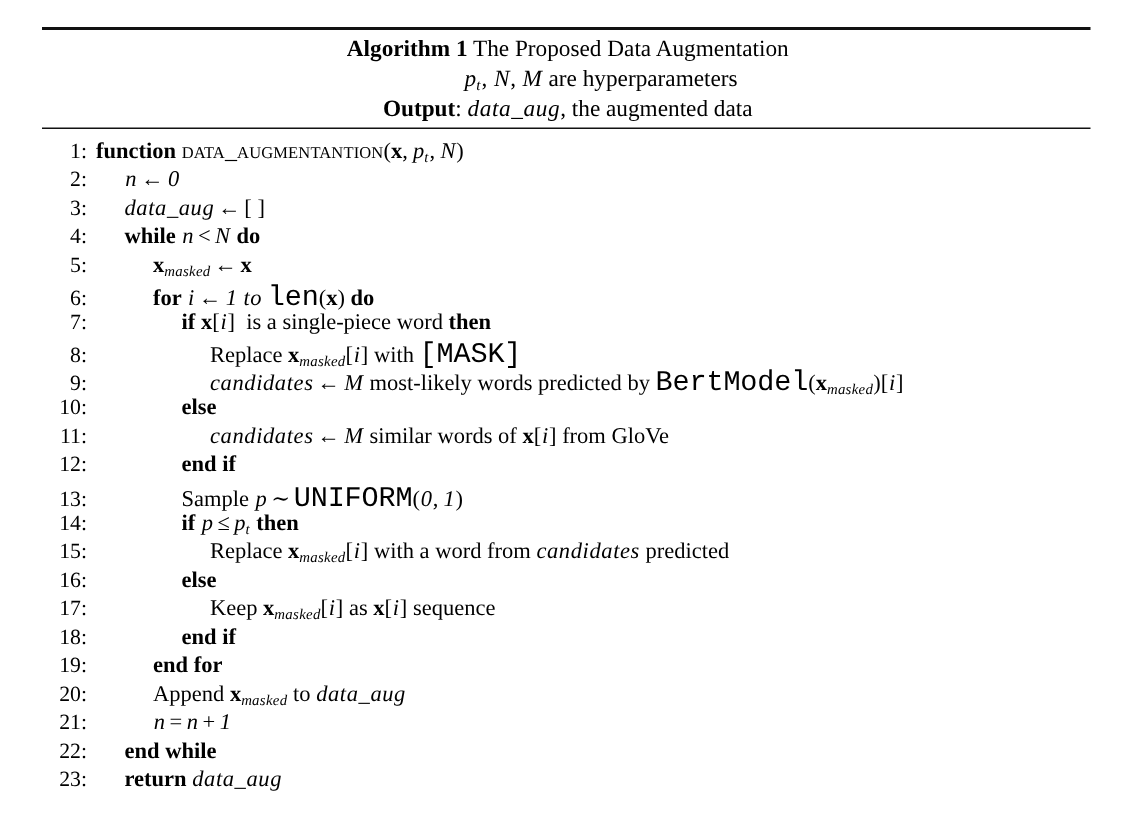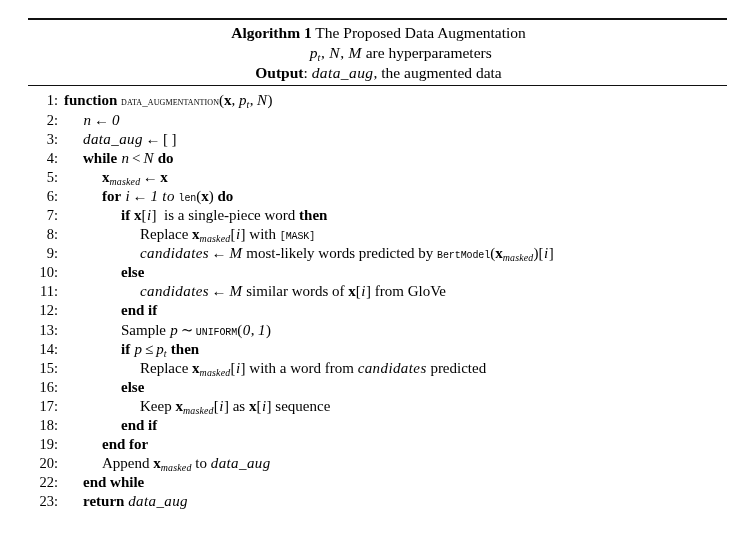--- a/index.html
+++ b/index.html
@@ -78,26 +78,26 @@
   .mv {            
     font-weight: bold;
     font-style: normal;
   }
   .mid {           
     font-style: italic;
     letter-spacing: 0.4px;
   }
   .tt {            
     font-family: "Liberation Mono", "DejaVu Sans Mono", monospace;
-    font-size: 10px;
+    font-size: 19px;
     letter-spacing: -0.1px;
   }
   .sc {            
     font-variant: small-caps;
-    font-size: 11px;
+    font-size: 16px;
     letter-spacing: 0.1px;
   }
   sub {
     font-style: italic;
     font-weight: normal;
     font-size: 0.66em;
     line-height: 0;
     vertical-align: -0.28em;
     letter-spacing: 0.2px;
   }
@@ -230,20 +230,24 @@
     <div class="code-line">
       <span class="ln">19:</span>
       <span class="stmt ind2"><span class="kw">end for</span></span>
     </div>
 
     <div class="code-line">
       <span class="ln">20:</span>
       <span class="stmt ind2"><span>Append</span> <span class="mv">x</span><sub>masked</sub> <span>to</span> <span class="mid">data_aug</span></span>
     </div>
 
+    <div class="code-line">
+      <span class="ln">21:</span>
+      <span class="stmt ind2"><span class="mi">n</span><span class="op">=</span><span class="mi">n</span><span class="op">+</span><span class="mi">1</span></span>
+    </div>
 
     <div class="code-line">
       <span class="ln">22:</span>
       <span class="stmt ind1"><span class="kw">end while</span></span>
     </div>
 
     <div class="code-line">
       <span class="ln">23:</span>
       <span class="stmt ind1"><span class="kw">return</span> <span class="mid">data_aug</span></span>
     </div>

